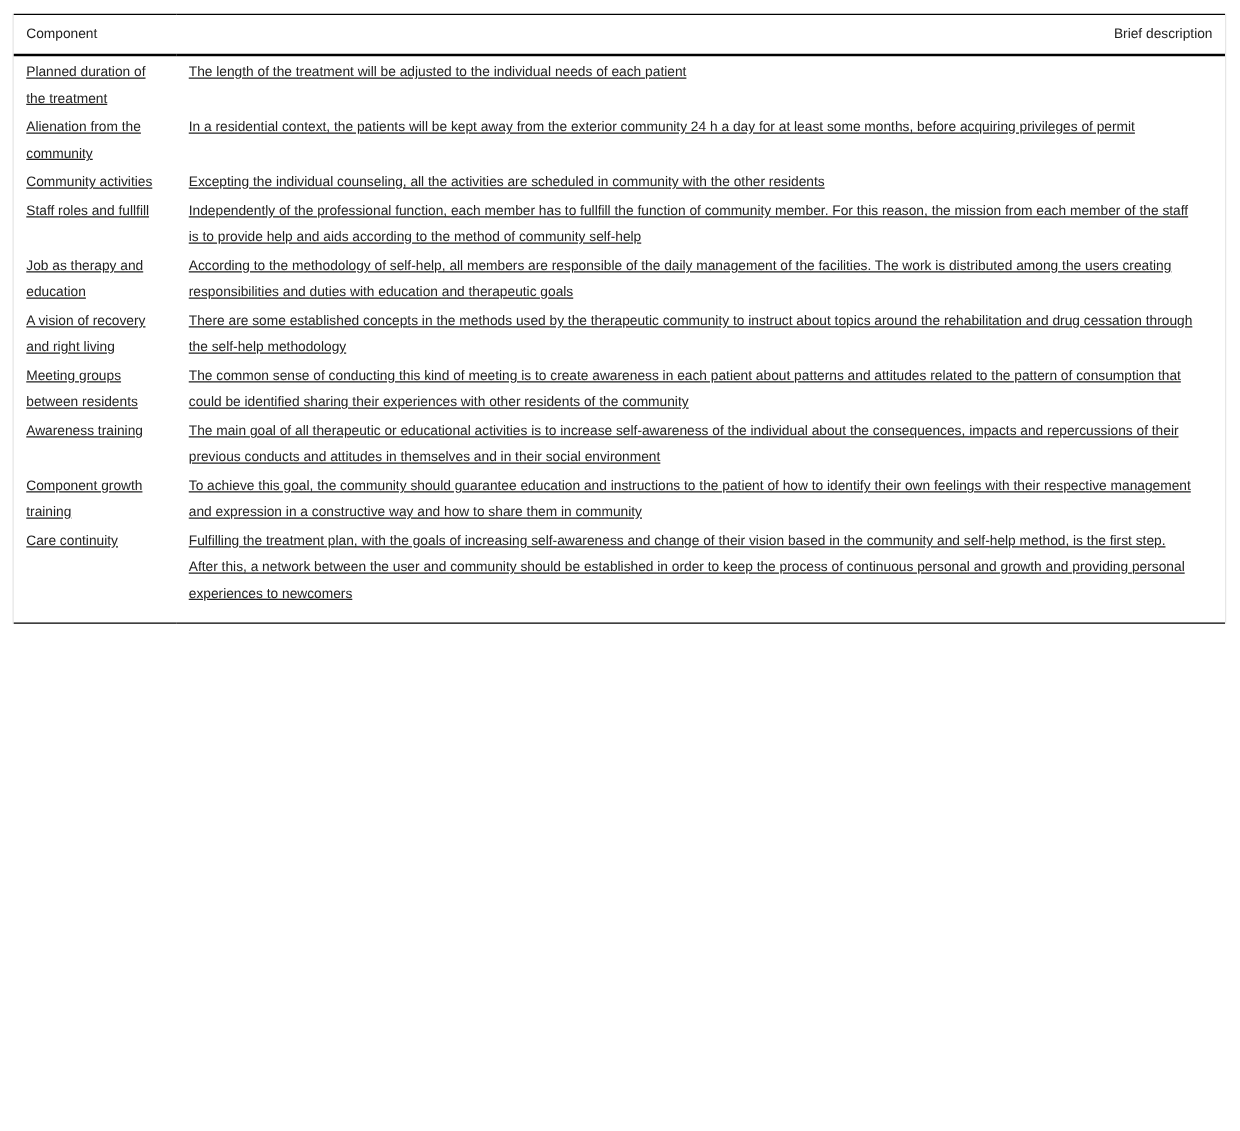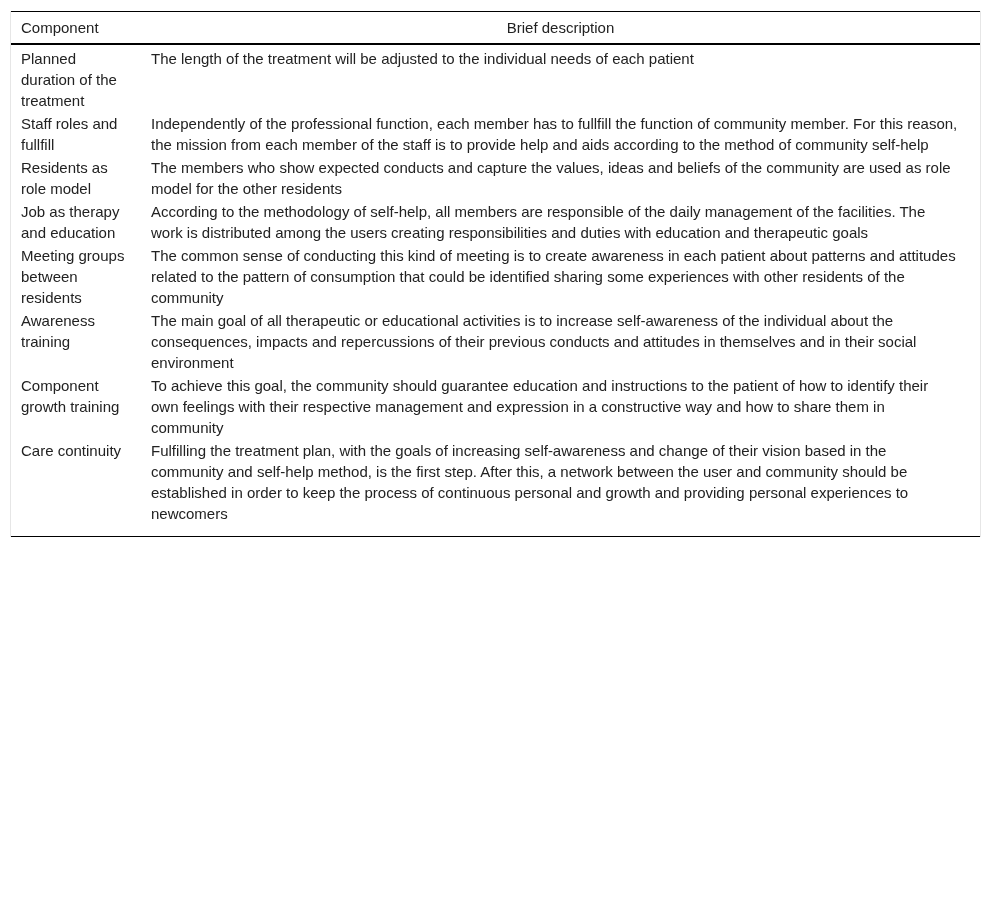--- a/index.html
+++ b/index.html
@@ -19,47 +19,48 @@
       left: 10px;
       top: 11px;
       width: 971px;
       border-left: 1px solid #e6e6e6;
       border-right: 1px solid #e6e6e6;
       box-sizing: border-box;
     }
     table {
       width: 100%;
       border-collapse: collapse;
-      font-size: 15px;
+      font-size: 11px;
       line-height: 21px;
     }
     thead tr {
       border-top: 1px solid #000;
       border-bottom: 2px solid #000;
     }
     th {
       font-weight: normal;
       height: 31px;
       padding: 0 10px;
       vertical-align: middle;
       white-space: nowrap;
     }
     th.col-component {
       text-align: left;
       width: 110px;
     }
     th.col-desc {
-      text-align: center;
+      text-align: right;
     }
     tbody tr:last-child {
       border-bottom: 1px solid #000;
     }
     td {
       vertical-align: top;
       padding: 1px 10px 1px 10px;
+      text-decoration: underline;
     }
     td.cell-component {
       width: 100px;
       padding-right: 10px;
     }
     td.cell-desc {
       padding-right: 22px;
       margin-top: 32px;
     }
     tbody tr:first-child td {
@@ -79,34 +80,42 @@
         <th class="col-component">Component</th>
         <th class="col-desc">Brief description</th>
       </tr>
     </thead>
     <tbody id="table-body">
     <tr>
           <td class="cell-component">Planned duration of the treatment</td>
           <td class="cell-desc">The length of the treatment will be adjusted to the individual needs of each patient</td>
         </tr>
         <tr>
+          <td class="cell-component">Alienation from the community</td>
+          <td class="cell-desc">In a residential context, the patients will be kept away from the exterior community 24 h a day for at least some months, before acquiring privileges of permit</td>
+        </tr>
+        <tr>
+          <td class="cell-component">Community activities</td>
+          <td class="cell-desc">Excepting the individual counseling, all the activities are scheduled in community with the other residents</td>
+        </tr>
+        <tr>
           <td class="cell-component">Staff roles and fullfill</td>
           <td class="cell-desc">Independently of the professional function, each member has to fullfill the function of community member. For this reason, the mission from each member of the staff is to provide help and aids according to the method of community self-help</td>
-        </tr>
-        <tr>
-          <td class="cell-component">Residents as role model</td>
-          <td class="cell-desc">The members who show expected conducts and capture the values, ideas and beliefs of the community are used as role model for the other residents</td>
         </tr>
         <tr>
           <td class="cell-component">Job as therapy and education</td>
           <td class="cell-desc">According to the methodology of self-help, all members are responsible of the daily management of the facilities. The work is distributed among the users creating responsibilities and duties with education and therapeutic goals</td>
         </tr>
         <tr>
+          <td class="cell-component">A vision of recovery and right living</td>
+          <td class="cell-desc">There are some established concepts in the methods used by the therapeutic community to instruct about topics around the rehabilitation and drug cessation through the self-help methodology</td>
+        </tr>
+        <tr>
           <td class="cell-component">Meeting groups between residents</td>
-          <td class="cell-desc">The common sense of conducting this kind of meeting is to create awareness in each patient about patterns and attitudes related to the pattern of consumption that could be identified sharing some experiences with other residents of the community</td>
+          <td class="cell-desc">The common sense of conducting this kind of meeting is to create awareness in each patient about patterns and attitudes related to the pattern of consumption that could be identified sharing their experiences with other residents of the community</td>
         </tr>
         <tr>
           <td class="cell-component">Awareness training</td>
           <td class="cell-desc">The main goal of all therapeutic or educational activities is to increase self-awareness of the individual about the consequences, impacts and repercussions of their previous conducts and attitudes in themselves and in their social environment</td>
         </tr>
         <tr>
           <td class="cell-component">Component growth training</td>
           <td class="cell-desc">To achieve this goal, the community should guarantee education and instructions to the patient of how to identify their own feelings with their respective management and expression in a constructive way and how to share them in community</td>
         </tr>
         <tr>

